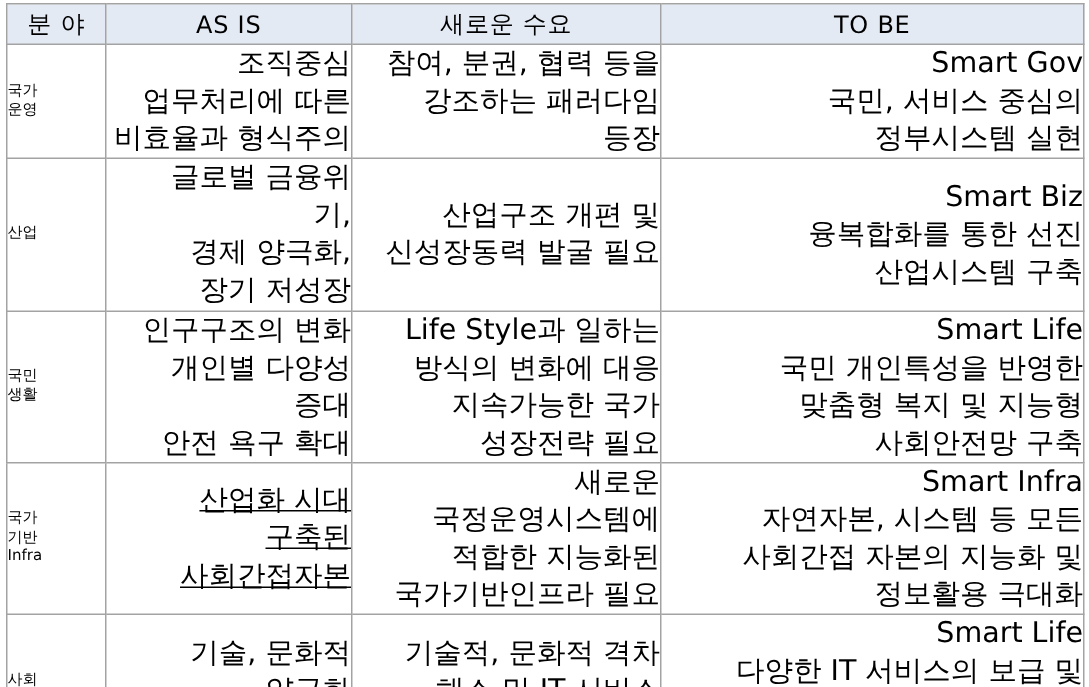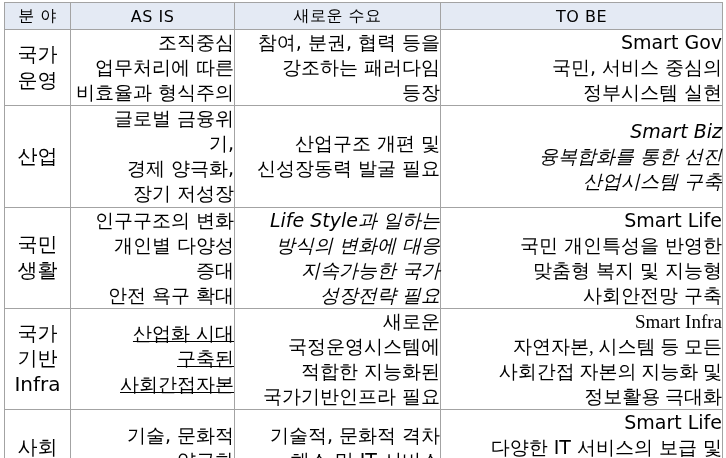--- a/index.html
+++ b/index.html
@@ -38,22 +38,21 @@
   }
   thead th {
     background: #e4eaf4;
     text-align: center;
     font-weight: normal;
     font-size: 16px;
     height: 26px;
     letter-spacing: 0.5px;
   }
   td.cat {
-    text-align: center;
-    font-size: 20px;
+    font-size: 10px;
     line-height: 1.28;
     padding: 2px 2px;
   }
   td.cell {
     text-align: right;
     font-size: 19px;
     line-height: 1.32;
     padding: 4px 6px 5px 6px;
   }
   tbody tr { height: 72px; }
@@ -91,52 +90,52 @@
 국민, 서비스 중심의
 정부시스템 실현</td>
       </tr>
       <tr>
         <td class="cat">산업</td>
         <td class="cell" style="white-space: pre-line; padding-left: 24px;">글로벌 금융위기,
 경제 양극화,
 장기 저성장</td>
         <td class="cell" style="white-space: pre-line; padding-left: 14px;">산업구조 개편 및
 신성장동력 발굴 필요</td>
-        <td class="cell" style="white-space: pre-line; font-style: italic;">Smart Biz
+        <td class="cell" style="white-space: pre-line;">Smart Biz
 융복합화를 통한 선진
 산업시스템 구축</td>
       </tr>
       <tr>
         <td class="cat" style="white-space: pre-line;">국민
 생활</td>
         <td class="cell" style="white-space: pre-line;">인구구조의 변화
 개인별 다양성
 증대
 안전 욕구 확대</td>
-        <td class="cell" style="white-space: pre-line; font-style: italic;">Life Style과 일하는
+        <td class="cell" style="white-space: pre-line;">Life Style과 일하는
 방식의 변화에 대응
 지속가능한 국가
 성장전략 필요</td>
         <td class="cell" style="white-space: pre-line;">Smart Life
 국민 개인특성을 반영한
 맞춤형 복지 및 지능형
 사회안전망 구축</td>
       </tr>
       <tr>
         <td class="cat" style="white-space: pre-line;">국가
 기반
 Infra</td>
         <td class="cell" style="white-space: pre-line; text-decoration: underline;">산업화 시대
 구축된
 사회간접자본</td>
         <td class="cell" style="white-space: pre-line;">새로운
 국정운영시스템에
 적합한 지능화된
 국가기반인프라 필요</td>
-        <td class="cell" style="white-space: pre-line; font-family: Liberation Serif, serif;">Smart Infra
+        <td class="cell" style="white-space: pre-line;">Smart Infra
 자연자본, 시스템 등 모든
 사회간접 자본의 지능화 및
 정보활용 극대화</td>
       </tr>
       <tr>
         <td class="cat" style="white-space: pre-line;">사회
 문화</td>
         <td class="cell" style="white-space: pre-line;">기술, 문화적
 양극화
 획일적 교육체계</td>

